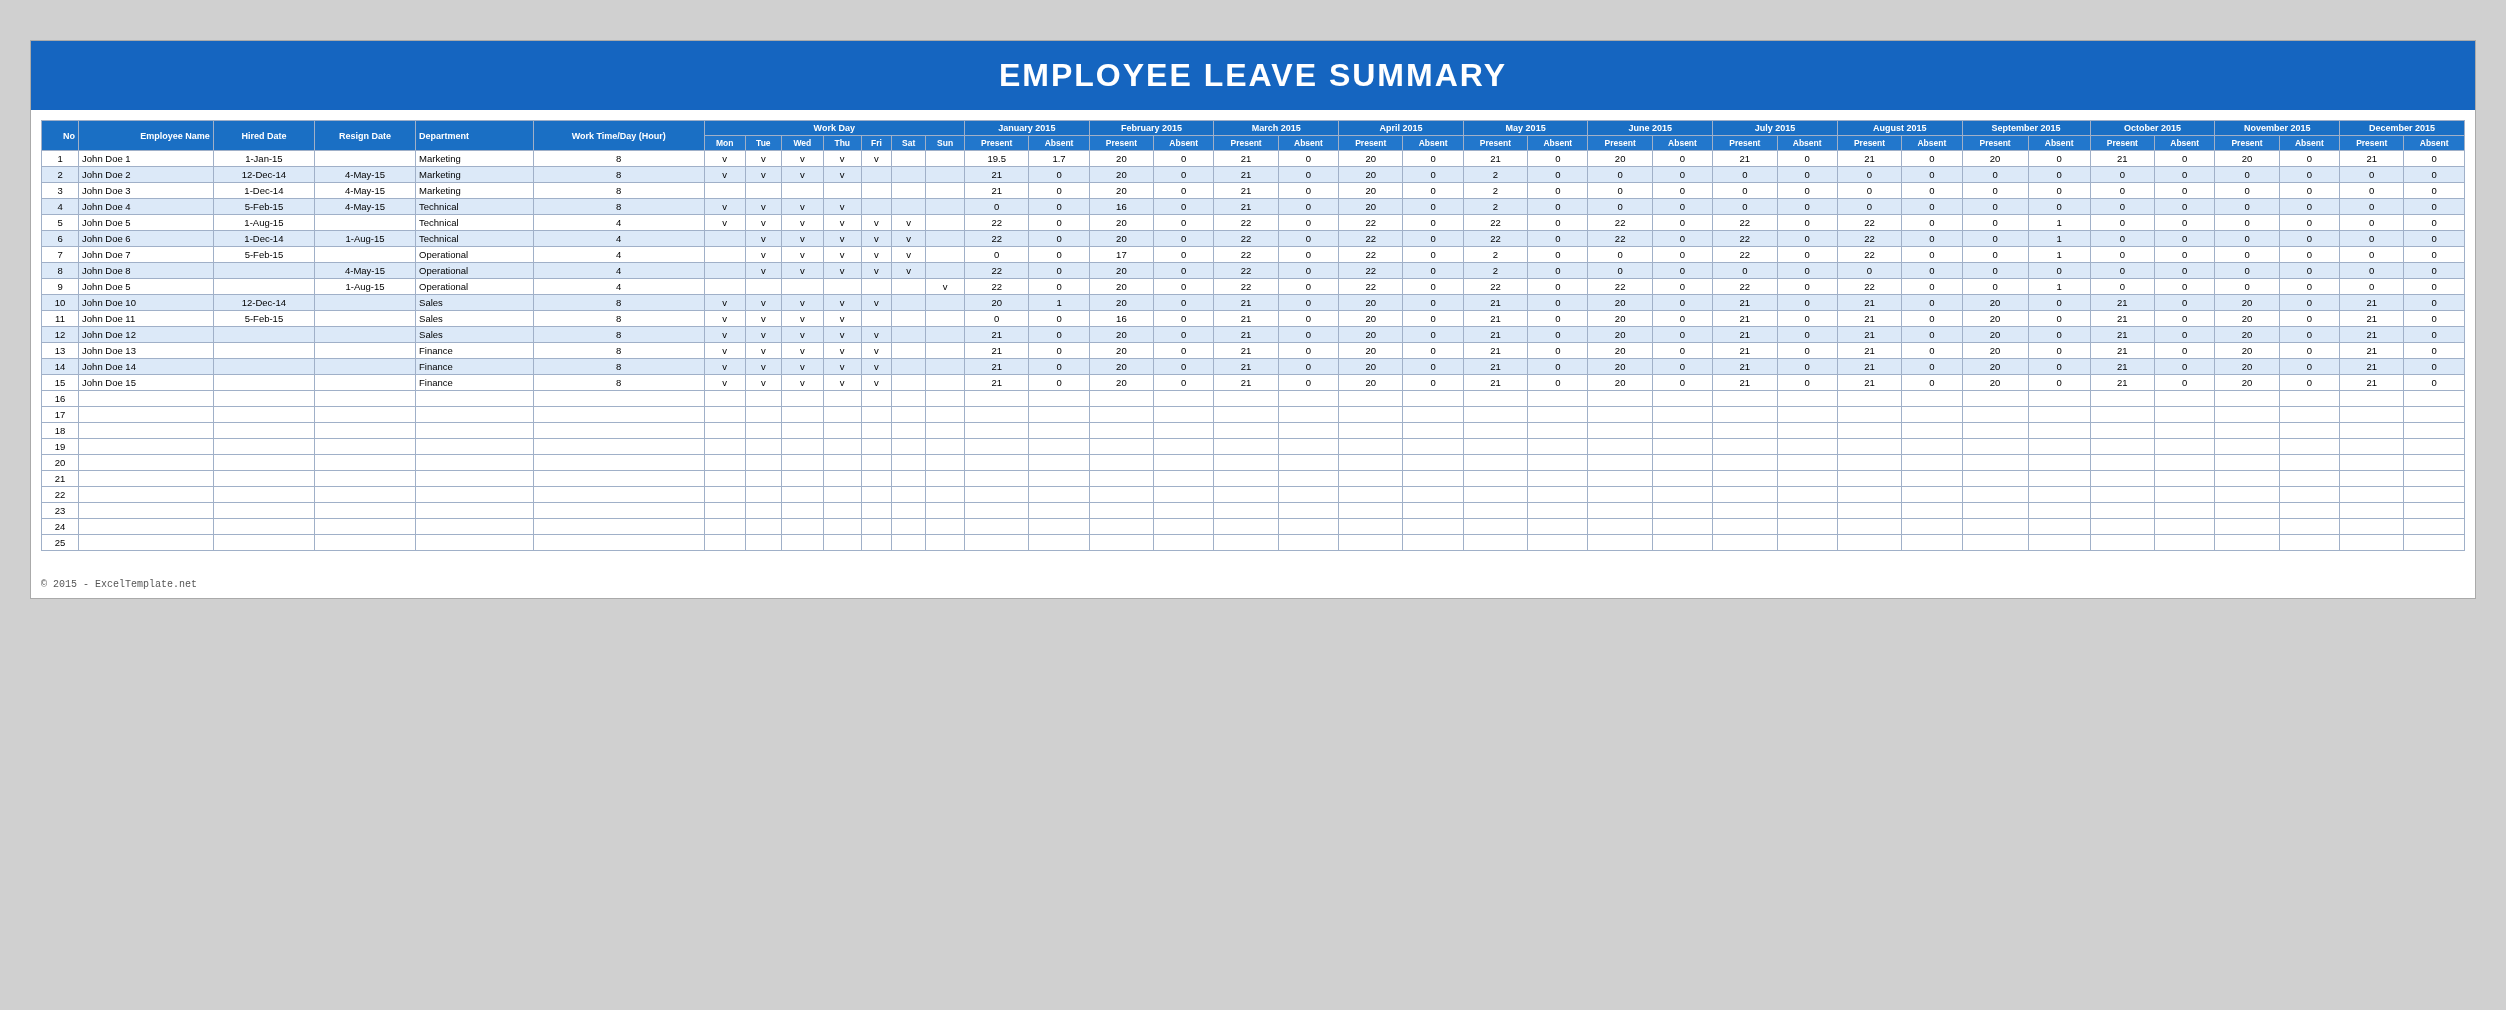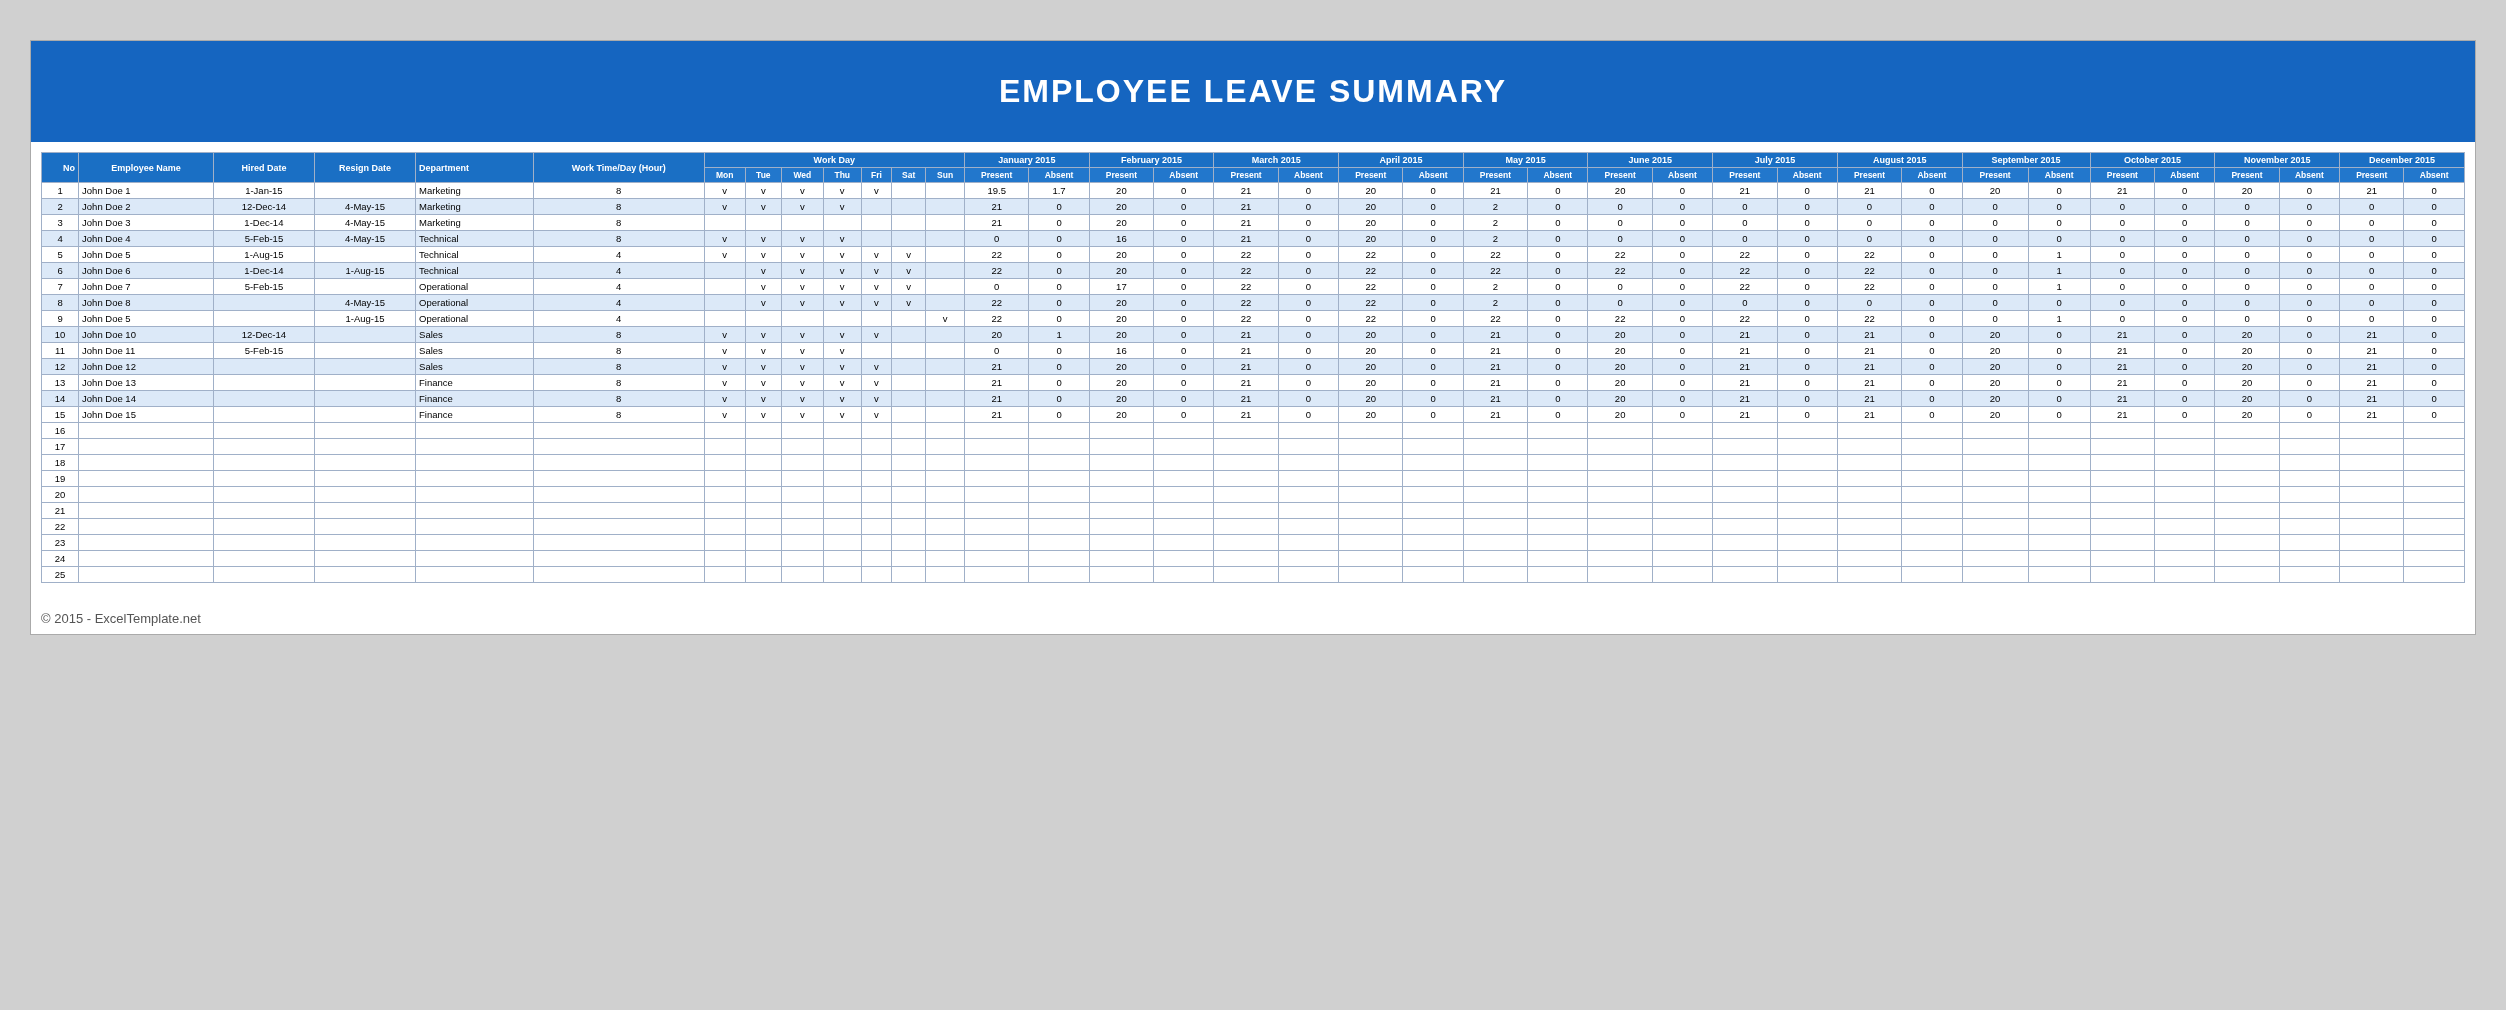--- a/index.html
+++ b/index.html
@@ -18,21 +18,21 @@
     .sheet {
       background: #fff;
       border: 1px solid #aaa;
       padding: 0;
       width: 100%;
     }
     .title-bar {
       background: #1565C0;
       color: #fff;
       text-align: center;
-      padding: 32px 10px;
+      padding: 16px 10px;
       font-size: 32px;
       font-weight: bold;
       letter-spacing: 2px;
     }
     .table-container {
       padding: 10px 10px 20px 10px;
       overflow-x: auto;
     }
     table {
       border-collapse: collapse;
@@ -61,31 +61,32 @@
       background: #dce9f8;
     }
     tr.data-row:nth-child(odd) td {
       background: #fff;
     }
     tr.empty-row td {
       background: #fff;
       height: 16px;
     }
     .col-no { width: 22px; text-align: right; }
-    .col-name { width: 80px; text-align: center; }
+    .col-name { width: 80px; text-align: right; }
     .col-hired { width: 60px; margin-top: 34px; }
     .col-resign { width: 60px; }
     .col-dept { width: 70px; text-align: left; }
     .col-work { width: 36px; margin-top: 28px; }
     .col-day { width: 18px; margin-top: 48px; }
     .col-month { width: 34px; }
     .footer {
       padding: 8px 10px;
-      font-size: 13px;
+      font-size: 10px;
       color: #555;
+      font-family: Liberation Mono, monospace;
     }
     td.left-align { text-align: left; }
   </style>
 </head>
 <body>
 
 <div class="page-wrapper">
   <div class="sheet">
     <div class="title-bar">
       <span>EMPLOYEE LEAVE SUMMARY</span>

